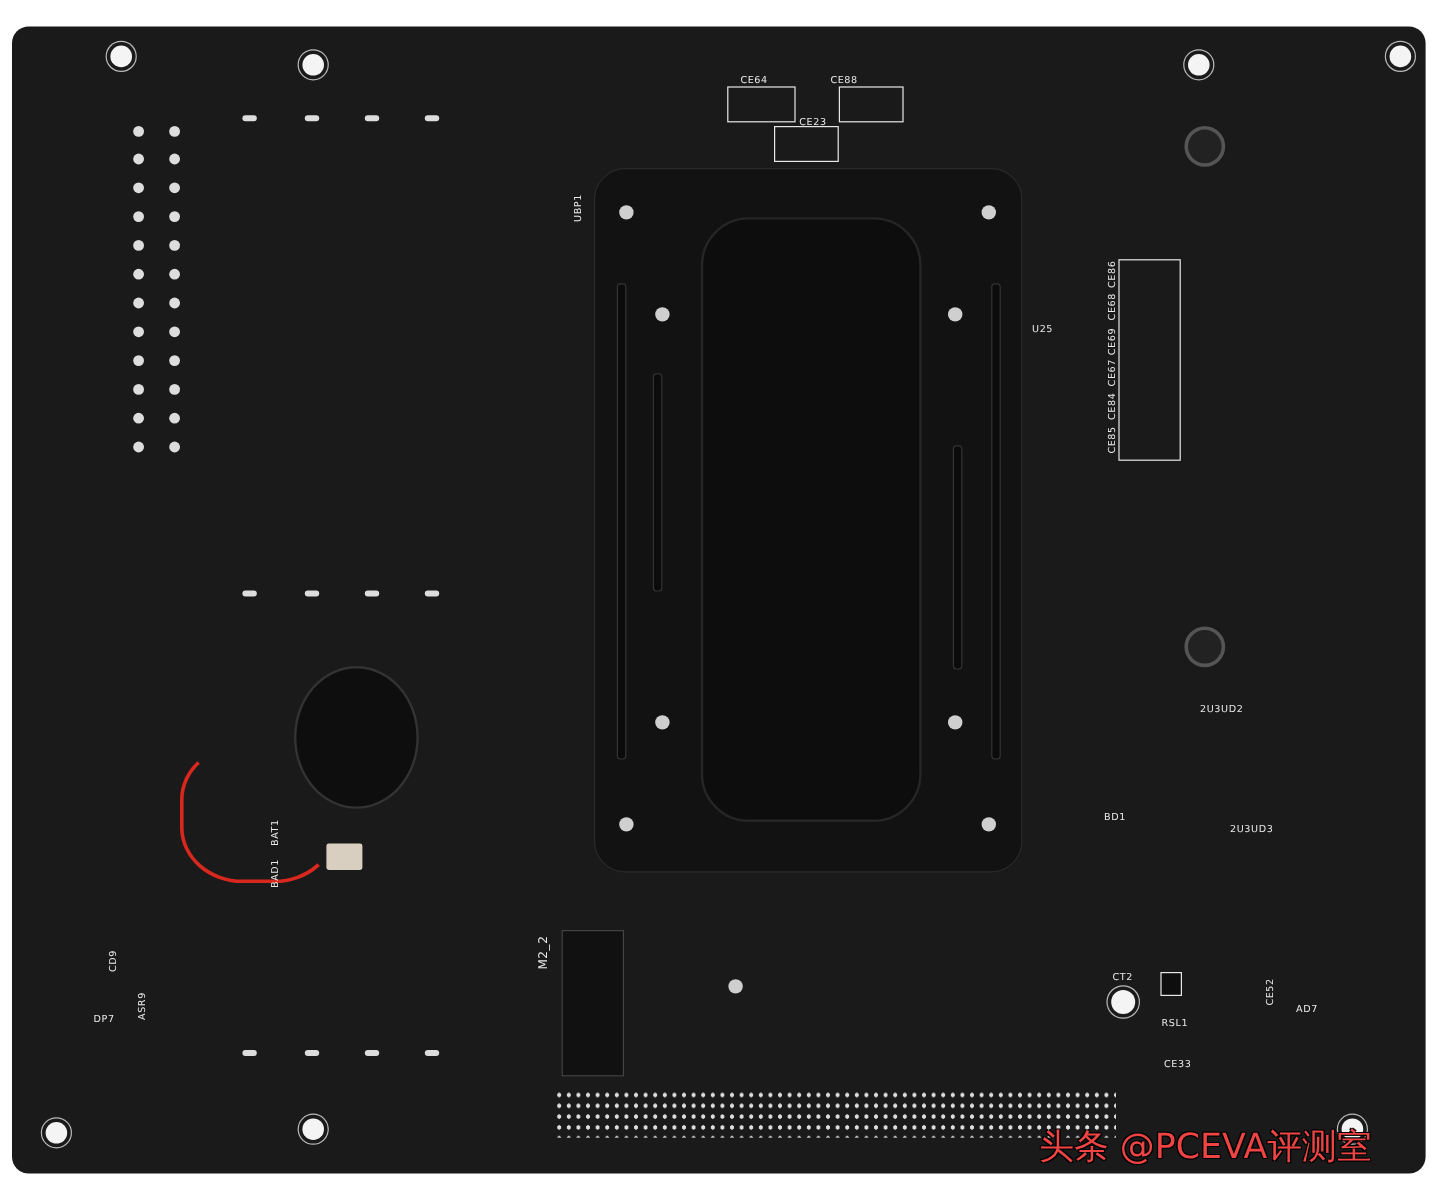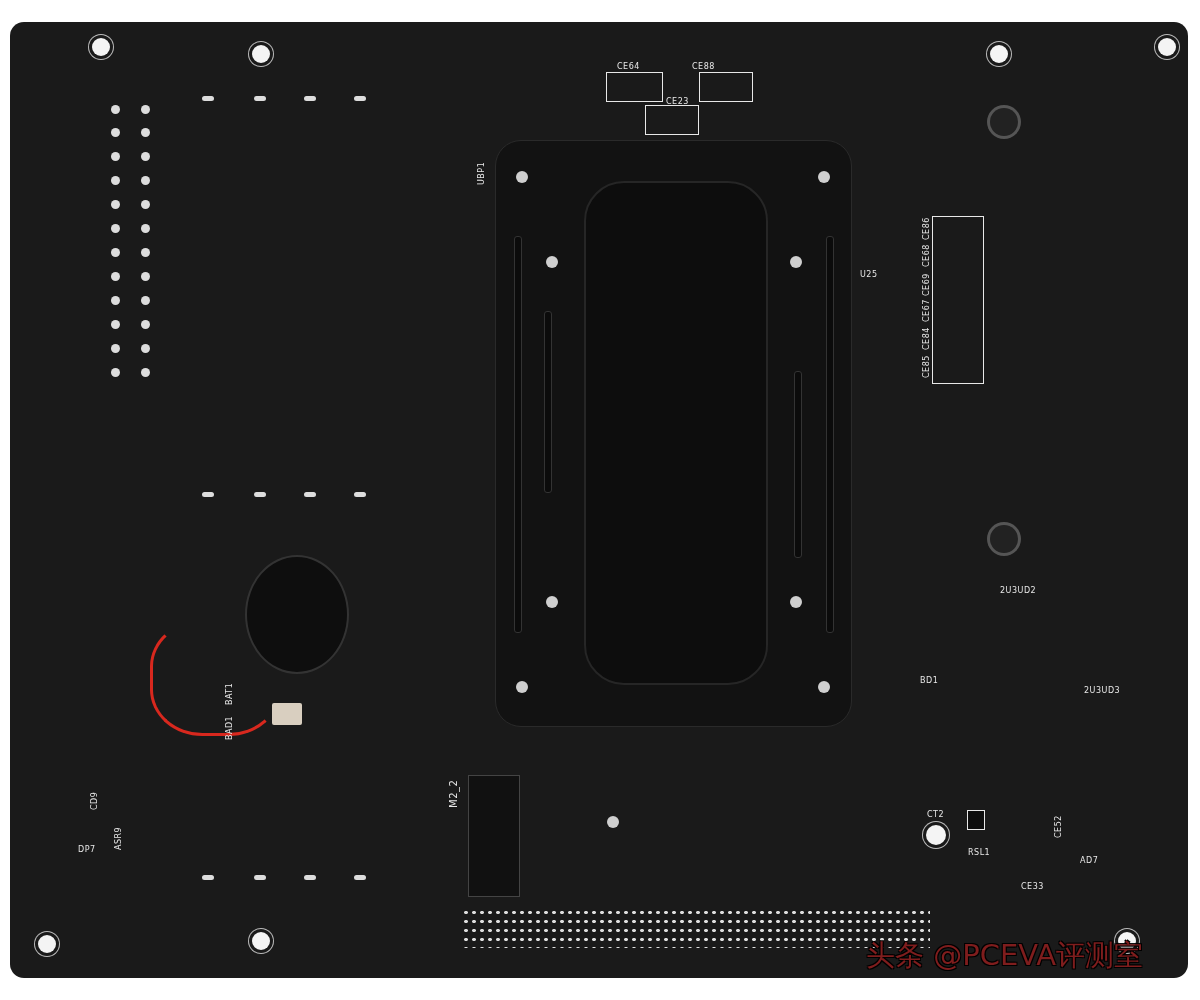--- a/index.html
+++ b/index.html
@@ -14,21 +14,21 @@
   .plate-inner{position:absolute;left:88px;top:40px;width:180px;height:500px;background:#0d0d0d;border-radius:40px;border:2px solid #262626;}
   .slot{position:absolute;width:6px;background:#0b0b0b;border:1px solid #333;border-radius:3px;}
   .screw{position:absolute;width:12px;height:12px;border-radius:50%;background:#cfcfcf;}
   .cap{position:absolute;border:1.5px solid #e8e8e8;}
   .m2{position:absolute;left:468px;top:775px;width:50px;height:120px;background:#111;border:1px solid #444;}
   .dimm{position:absolute;left:462px;top:908px;width:468px;height:40px;
         background-image:radial-gradient(circle,#ddd 1.6px,transparent 2px);background-size:8px 9px;}
   .batt{position:absolute;left:245px;top:555px;width:100px;height:115px;border-radius:50%;background:#0e0e0e;border:2px solid #333;}
   .cable{position:absolute;left:150px;top:620px;width:125px;height:110px;border:3px solid #d8281e;border-radius:40%;border-top-color:transparent;border-right-color:transparent;}
   .conn{position:absolute;left:272px;top:703px;width:30px;height:22px;background:#d9cfc0;border-radius:2px;}
-  .watermark{position:absolute;left:866px;top:936px;color:#7f1d1d;font-size:29px;font-family:"DejaVu Sans",sans-serif;
+  .watermark{position:absolute;left:866px;top:936px;color:#ef4444;font-size:29px;font-family:"DejaVu Sans",sans-serif;
              text-shadow:1px 1px 0 #000,-1px -1px 0 #000,1px -1px 0 #000,-1px 1px 0 #000;}
 </style>
 </head>
 <body>
 
 <div class="board">
 </div>
 
 <div class="hole" style="left:92px;top:38px"></div>
 <div class="hole" style="left:252px;top:45px"></div>
@@ -112,21 +112,21 @@
 <div class="cap" style="left:932px;top:216px;width:50px;height:166px"></div>
 <div class="silk v" style="left:922px;top:240px">CE86</div>
 <div class="silk v" style="left:922px;top:267px">CE68</div>
 <div class="silk v" style="left:922px;top:296px">CE69</div>
 <div class="silk v" style="left:922px;top:322px">CE67</div>
 <div class="silk v" style="left:922px;top:350px">CE84</div>
 <div class="silk v" style="left:922px;top:378px">CE85</div>
 
 <div class="silk" style="left:860px;top:270px">U25</div>
 <div class="silk" style="left:1000px;top:586px">2U3UD2</div>
-<div class="silk" style="left:1084px;top:686px">2U3UD3</div>
+<div class="silk" style="left:1025px;top:686px">2U3UD3</div>
 <div class="silk" style="left:920px;top:676px">BD1</div>
 
 <div class="hole" style="left:990px;top:108px;width:28px;height:28px;background:#222;box-shadow:0 0 0 3px #555"></div>
 <div class="hole" style="left:990px;top:525px;width:28px;height:28px;background:#222;box-shadow:0 0 0 3px #555"></div>
 
 <div class="batt"></div>
 <div class="cable"></div>
 <div class="conn"></div>
 <div class="silk v" style="left:225px;top:705px">BAT1</div>
 <div class="silk v" style="left:225px;top:740px">BAD1</div>
@@ -134,20 +134,20 @@
 <div class="m2"></div>
 <div class="silk v" style="left:448px;top:808px;font-size:10px">M2_2</div>
 <div class="screw" style="left:607px;top:816px"></div>
 
 <div class="dimm"></div>
 
 <div class="silk" style="left:927px;top:810px">CT2</div>
 <div class="cap" style="left:967px;top:810px;width:16px;height:18px;background:#0e0e0e"></div>
 <div class="silk" style="left:968px;top:848px">RSL1</div>
 <div class="silk v" style="left:1054px;top:838px">CE52</div>
-<div class="silk" style="left:1080px;top:856px">AD7</div>
-<div class="silk" style="left:1021px;top:882px">CE33</div>
+<div class="silk" style="left:1080px;top:836px">AD7</div>
+<div class="silk" style="left:970px;top:882px">CE33</div>
 
 <div class="silk v" style="left:90px;top:810px">CD9</div>
 <div class="silk" style="left:78px;top:845px">DP7</div>
 <div class="silk v" style="left:114px;top:850px">ASR9</div>
 
 <div class="watermark">头条 @PCEVA评测室</div>
 
 </body></html>

